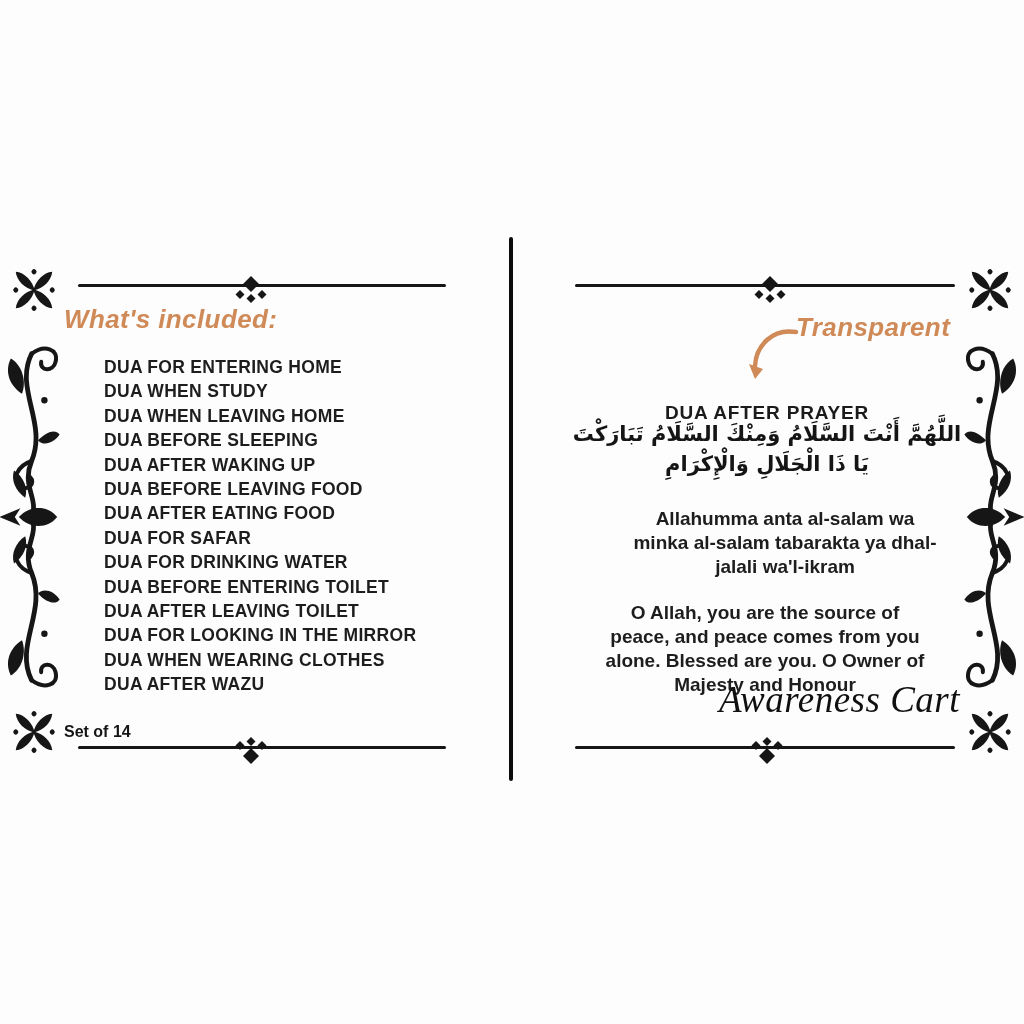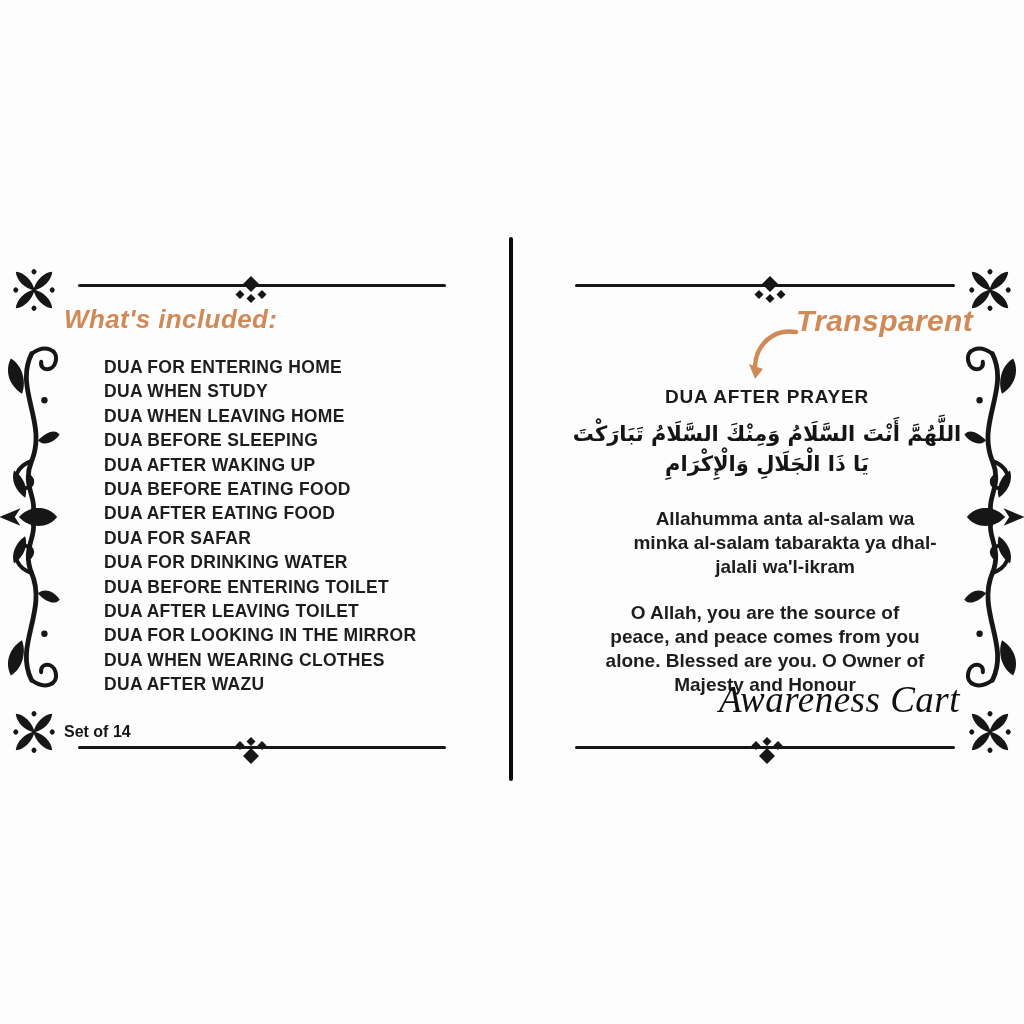--- a/index.html
+++ b/index.html
@@ -12,24 +12,24 @@
   .cluster{position:absolute;width:40px;height:30px;color:var(--ink);}
   .cluster.down{transform:scaleY(-1);}
   .fleur{position:absolute;width:56px;height:56px;transform:rotate(45deg);}
   .vine{position:absolute;width:64px;height:368px;}
   .vine.right{transform:scaleX(-1);}
   .heading{position:absolute;left:64px;top:304px;font-size:26px;font-weight:700;font-style:italic;
            color:var(--accent);letter-spacing:.4px;}
   .dua-list{position:absolute;left:103px;top:354px;margin:1px;padding:0;list-style:none;
             font-size:17.5px;font-weight:700;line-height:24.4px;letter-spacing:.3px;color:#1d1d1d;}
   .set-label{position:absolute;left:64px;top:723px;font-size:16px;font-weight:700;color:#151515;}
-  .callout{position:absolute;left:796px;top:304px;font-size:30px;font-weight:700;font-style:italic;
+  .callout{position:absolute;left:796px;top:312px;font-size:26px;font-weight:700;font-style:italic;
            color:var(--accent);letter-spacing:.4px;}
   .callout-arrow{position:absolute;left:746px;top:326px;width:54px;height:54px;color:var(--accent);}
-  .r-title{position:absolute;left:567px;top:386px;width:400px;text-align:center;
+  .r-title{position:absolute;left:567px;top:402px;width:400px;text-align:center;
            font-size:19px;font-weight:700;letter-spacing:.8px;color:#1b1b1b;}
   .r-arabic{position:absolute;left:567px;top:419px;width:400px;text-align:center;direction:rtl;
             font-family:"DejaVu Sans",sans-serif;font-size:21px;font-weight:700;line-height:1.45;color:#151515;}
   .r-translit{position:absolute;left:629px;top:507px;width:312px;text-align:center;
               font-size:19px;font-weight:700;line-height:24px;color:#1d1d1d;}
   .r-translation{position:absolute;left:600px;top:601px;width:330px;text-align:center;
                  font-size:19px;font-weight:700;line-height:24px;color:#1d1d1d;}
   .brand{position:absolute;left:640px;top:678px;width:320px;text-align:right;
          font-family:"Liberation Serif",serif;font-style:italic;font-size:37px;color:#101010;letter-spacing:.5px;}
 </style>
@@ -114,21 +114,21 @@
       <use href="#vine-def"></use>
     </svg>
 
   <div class="heading">What's included:</div>
   <ul class="dua-list">
     <li>DUA FOR ENTERING HOME</li>
     <li>DUA WHEN STUDY</li>
     <li>DUA WHEN LEAVING HOME</li>
     <li>DUA BEFORE SLEEPING</li>
     <li>DUA AFTER WAKING UP</li>
-    <li>DUA BEFORE EATING FOOD</li>
+    <li>DUA BEFORE LEAVING FOOD</li>
     <li>DUA AFTER EATING FOOD</li>
     <li>DUA FOR SAFAR</li>
     <li>DUA FOR DRINKING WATER</li>
     <li>DUA BEFORE ENTERING TOILET</li>
     <li>DUA AFTER LEAVING TOILET</li>
     <li>DUA FOR LOOKING IN THE MIRROR</li>
     <li>DUA WHEN WEARING CLOTHES</li>
     <li>DUA AFTER WAZU</li>
   </ul>
   <div class="set-label">Set of 14</div>

